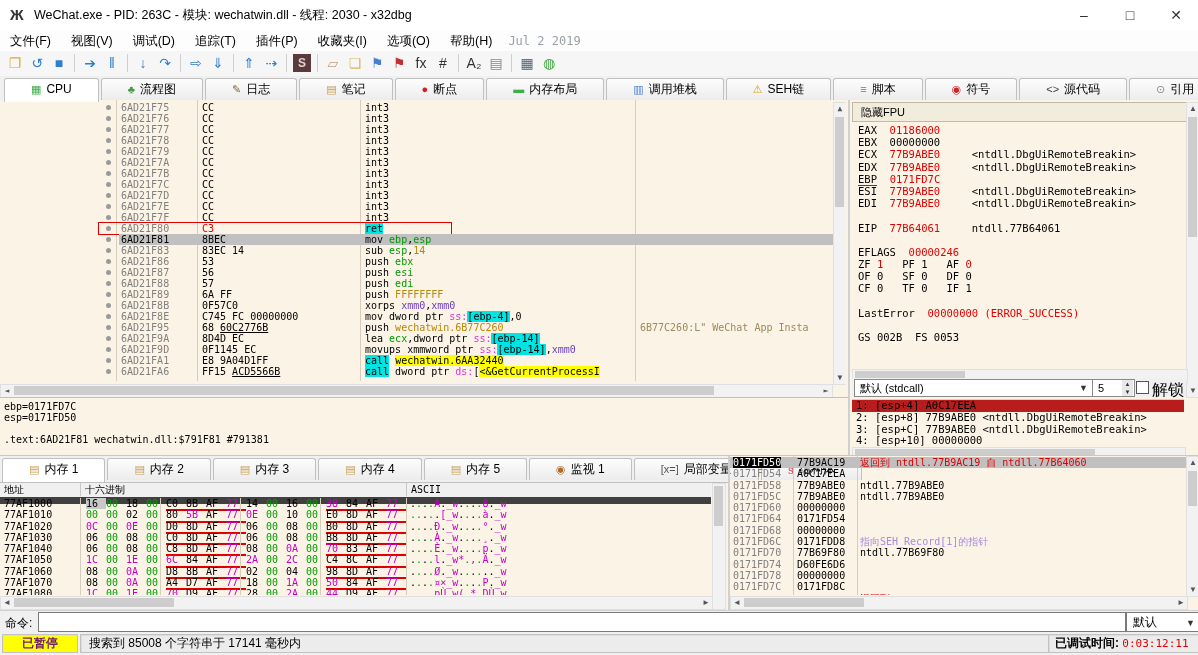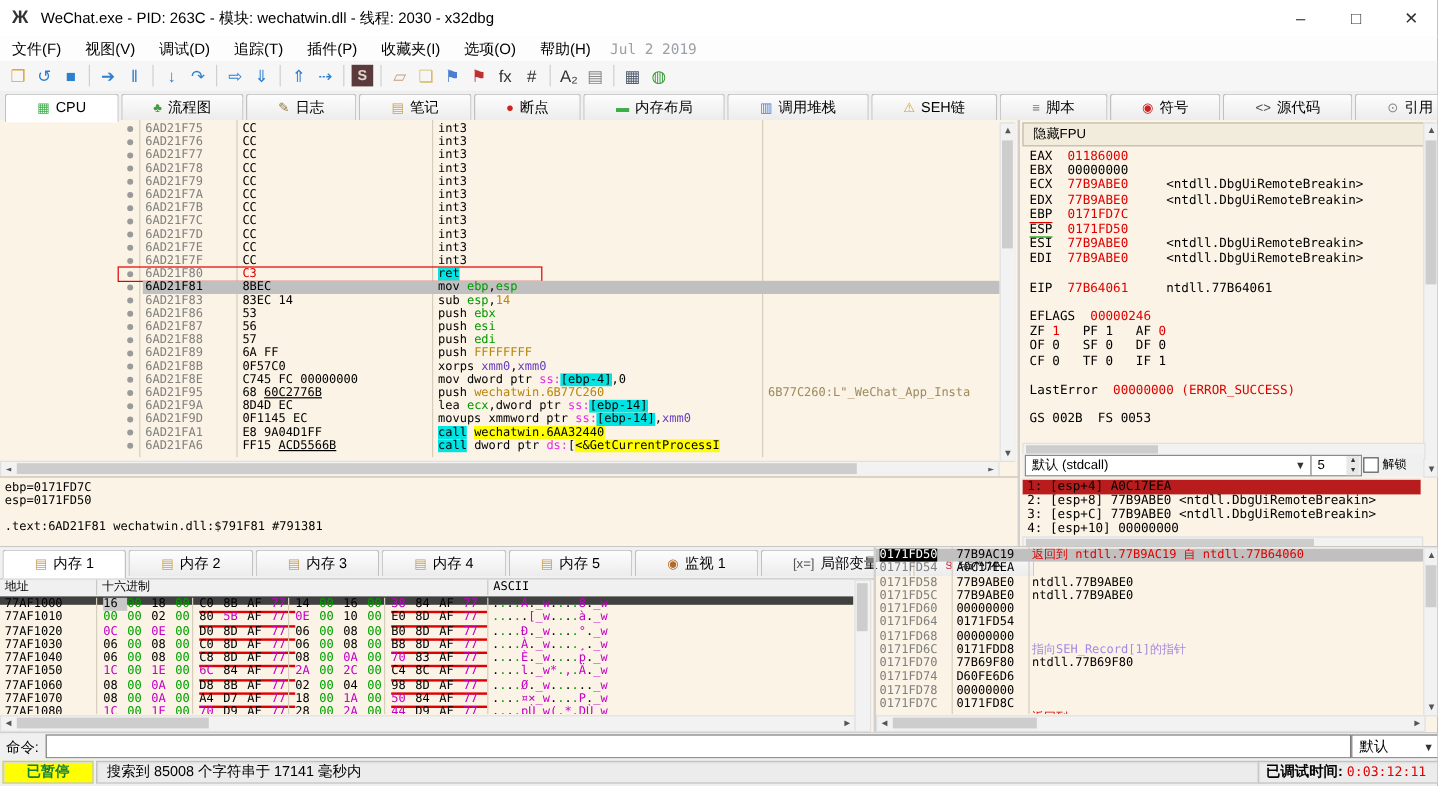--- a/index.html
+++ b/index.html
@@ -68,21 +68,21 @@
   #fpu-btn{position:absolute;left:2px;top:2px;width:332px;height:18px;background:#f2ecdc;border:1px solid #c0b8a8;font-size:11px;line-height:18px;padding-left:8px;}
   #reg-rows{position:absolute;left:8px;top:24px;width:326px;font-size:10.5px;}
   .rrow{height:12.2px;line-height:12.2px;white-space:pre;}
   #reg-hscroll{left:2px;top:269px;width:334px;}
   #ccrow{position:absolute;left:2px;top:278px;width:334px;height:19px;background:#f0f0f0;}
   #ccombo{position:absolute;left:2px;top:1px;width:232px;height:16px;background:#fff;border:1px solid #8a8a8a;font-size:11px;line-height:16px;padding-left:5px;}
   #ccombo .arr{position:absolute;right:4px;top:0;font-size:9px;color:#333;}
   #cspin{position:absolute;left:240px;top:1px;width:36px;height:16px;background:#fff;border:1px solid #8a8a8a;font-size:11px;line-height:16px;padding-left:5px;}
   #cspin .ud{position:absolute;right:1px;top:0;font-size:6px;line-height:8px;color:#333;text-align:center;width:11px;background:#e8e8e8;height:16px;}
   #cchk{position:absolute;left:284px;top:3px;width:11px;height:11px;background:#fff;border:1px solid #555;}
-  #cchk-label{position:absolute;left:300px;top:2px;font-size:10px;}
+  #cchk-label{position:absolute;left:300px;top:2px;font-size:16px;}
   #args{position:absolute;left:2px;top:299px;width:332px;height:47px;overflow:hidden;font-size:10.5px;border-top:1px solid #d8d0c0;}
   .arow{height:11.8px;line-height:11.8px;white-space:pre;padding-left:4px;}
   .arow.sel{background:#b91c1c;}
   #args-hscroll{left:2px;top:347px;width:332px;}
   
   #bottom{position:absolute;left:0;top:455px;width:1198px;height:155px;background:#fbf3e5;border-top:1px solid #c8c8c8;}
   #btabs{position:absolute;left:0;top:0;width:728px;height:26px;background:#f0f0f0;border-bottom:1px solid #c0c0c0;white-space:nowrap;padding-left:2px;}
   #btabs .tab{font-size:12px;}
   #dump-headers{position:absolute;left:0;top:27px;width:711px;height:14px;background:#f0f0f0;border-bottom:7px solid #404040;font-size:10px;}
   .hcell{position:absolute;top:0;height:13px;line-height:13px;padding-left:4px;border-right:1px solid #c8c8c8;}
@@ -112,21 +112,21 @@
   #stack-vscroll{left:456px;top:0;height:139px;}
   
   #cmdrow{position:absolute;left:0;top:610px;width:1198px;height:22px;background:#f0f0f0;border-top:1px solid #d0d0d0;}
   #cmd-label{position:absolute;left:5px;top:4px;font-size:12px;}
   #cmd-input{position:absolute;left:38px;top:1px;width:1082px;height:16px;background:#fff;border:1px solid #7a7a7a;font-size:11px;}
   #cmd-combo{position:absolute;left:1126px;top:1px;width:66px;height:18px;background:#fff;border:1px solid #7a7a7a;font-size:12px;line-height:18px;padding-left:6px;}
   #cmd-combo .arr{position:absolute;right:4px;top:1px;font-size:9px;color:#333;}
   
   #statusbar{position:absolute;left:0;top:632px;width:1198px;height:23px;background:#f0f0f0;}
   .sseg{position:absolute;top:2px;height:17px;border:1px solid #c2c2c2;box-shadow:inset 1px 1px 1px #ddd;font-size:12px;line-height:17px;}
-  #seg-state{left:2px;width:74px;background:#ffff00;color:#15803d;font-weight:bold;text-align:center;}
+  #seg-state{left:2px;width:74px;background:#ffff00;color:#701a75;font-weight:bold;text-align:center;}
   #seg-msg{left:80px;width:964px;background:#ececec;padding-left:8px;}
   #seg-time{left:1048px;width:148px;background:#ececec;padding-left:6px;}
   #seg-time .tval{color:#e00000;font-family:"DejaVu Sans Mono",monospace;font-size:11px;}
 </style>
 </head>
 <body>
 
 <div id="win">
 
   <div id="titlebar">
@@ -190,21 +190,20 @@
     <div id="infobox" class="mono"><div>ebp=0171FD7C</div><div>esp=0171FD50</div><div>&nbsp;</div><div>.text:6AD21F81 wechatwin.dll:$791F81 #791381</div></div>
 
     <div id="regs">
       <div id="fpu-btn">隐藏FPU</div>
       <div id="reg-rows" class="mono">
           <div class="rrow"><span class="tk k">EAX  </span><span class="tk r">01186000</span></div>
           <div class="rrow"><span class="tk k">EBX  </span><span class="tk k">00000000</span></div>
           <div class="rrow"><span class="tk k">ECX  </span><span class="tk r">77B9ABE0</span><span class="tk k">     </span><span class="tk k">&lt;ntdll.DbgUiRemoteBreakin&gt;</span></div>
           <div class="rrow"><span class="tk k">EDX  </span><span class="tk r">77B9ABE0</span><span class="tk k">     </span><span class="tk k">&lt;ntdll.DbgUiRemoteBreakin&gt;</span></div>
           <div class="rrow"><span class="tk k ulr">EBP</span><span class="tk k">  </span><span class="tk r">0171FD7C</span></div>
-          <div class="rrow"><span class="tk k ulg">ESP</span><span class="tk k">  </span><span class="tk r">0171FD50</span></div>
           <div class="rrow"><span class="tk k">ESI  </span><span class="tk r">77B9ABE0</span><span class="tk k">     </span><span class="tk k">&lt;ntdll.DbgUiRemoteBreakin&gt;</span></div>
           <div class="rrow"><span class="tk k">EDI  </span><span class="tk r">77B9ABE0</span><span class="tk k">     </span><span class="tk k">&lt;ntdll.DbgUiRemoteBreakin&gt;</span></div>
           <div class="rrow"></div>
           <div class="rrow"><span class="tk k">EIP  </span><span class="tk r">77B64061</span><span class="tk k">     </span><span class="tk k">ntdll.77B64061</span></div>
           <div class="rrow"></div>
           <div class="rrow"><span class="tk k">EFLAGS  </span><span class="tk r">00000246</span></div>
           <div class="rrow"><span class="tk k">ZF </span><span class="tk r">1</span><span class="tk k">   PF </span><span class="tk k">1</span><span class="tk k">   AF </span><span class="tk r">0</span></div>
           <div class="rrow"><span class="tk k">OF 0   SF 0   DF 0</span></div>
           <div class="rrow"><span class="tk k">CF 0   TF 0   IF 1</span></div>
           <div class="rrow"></div>

